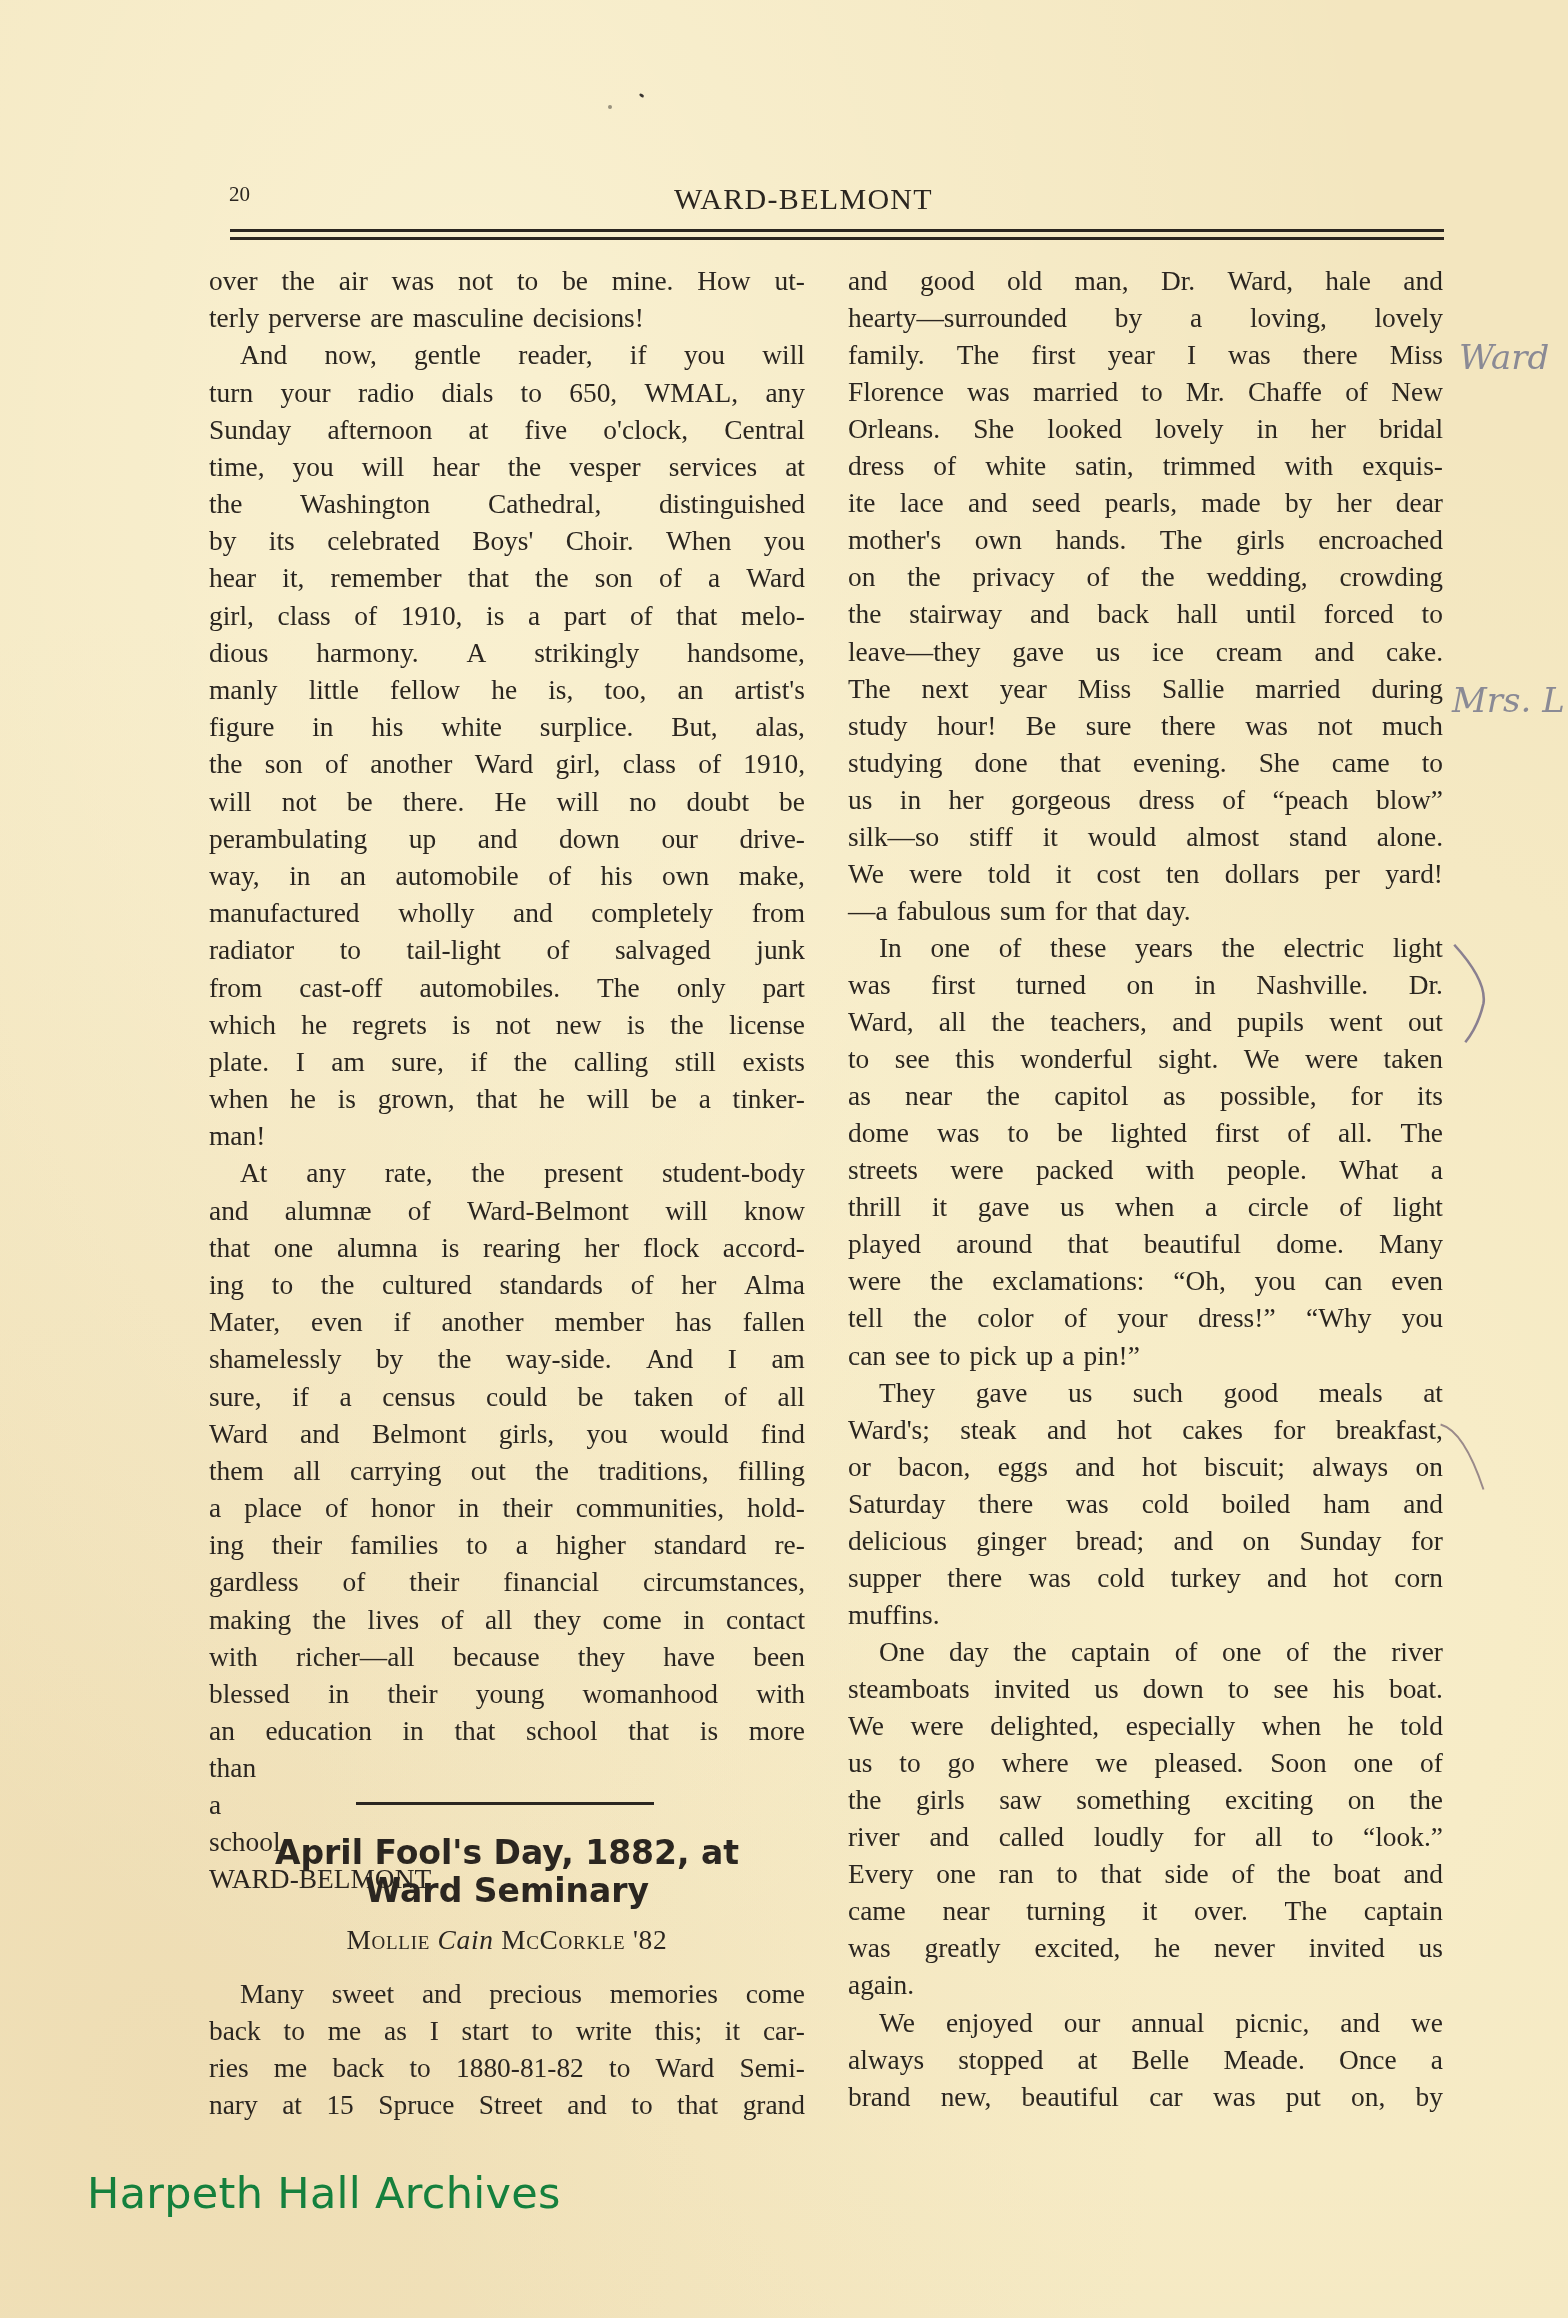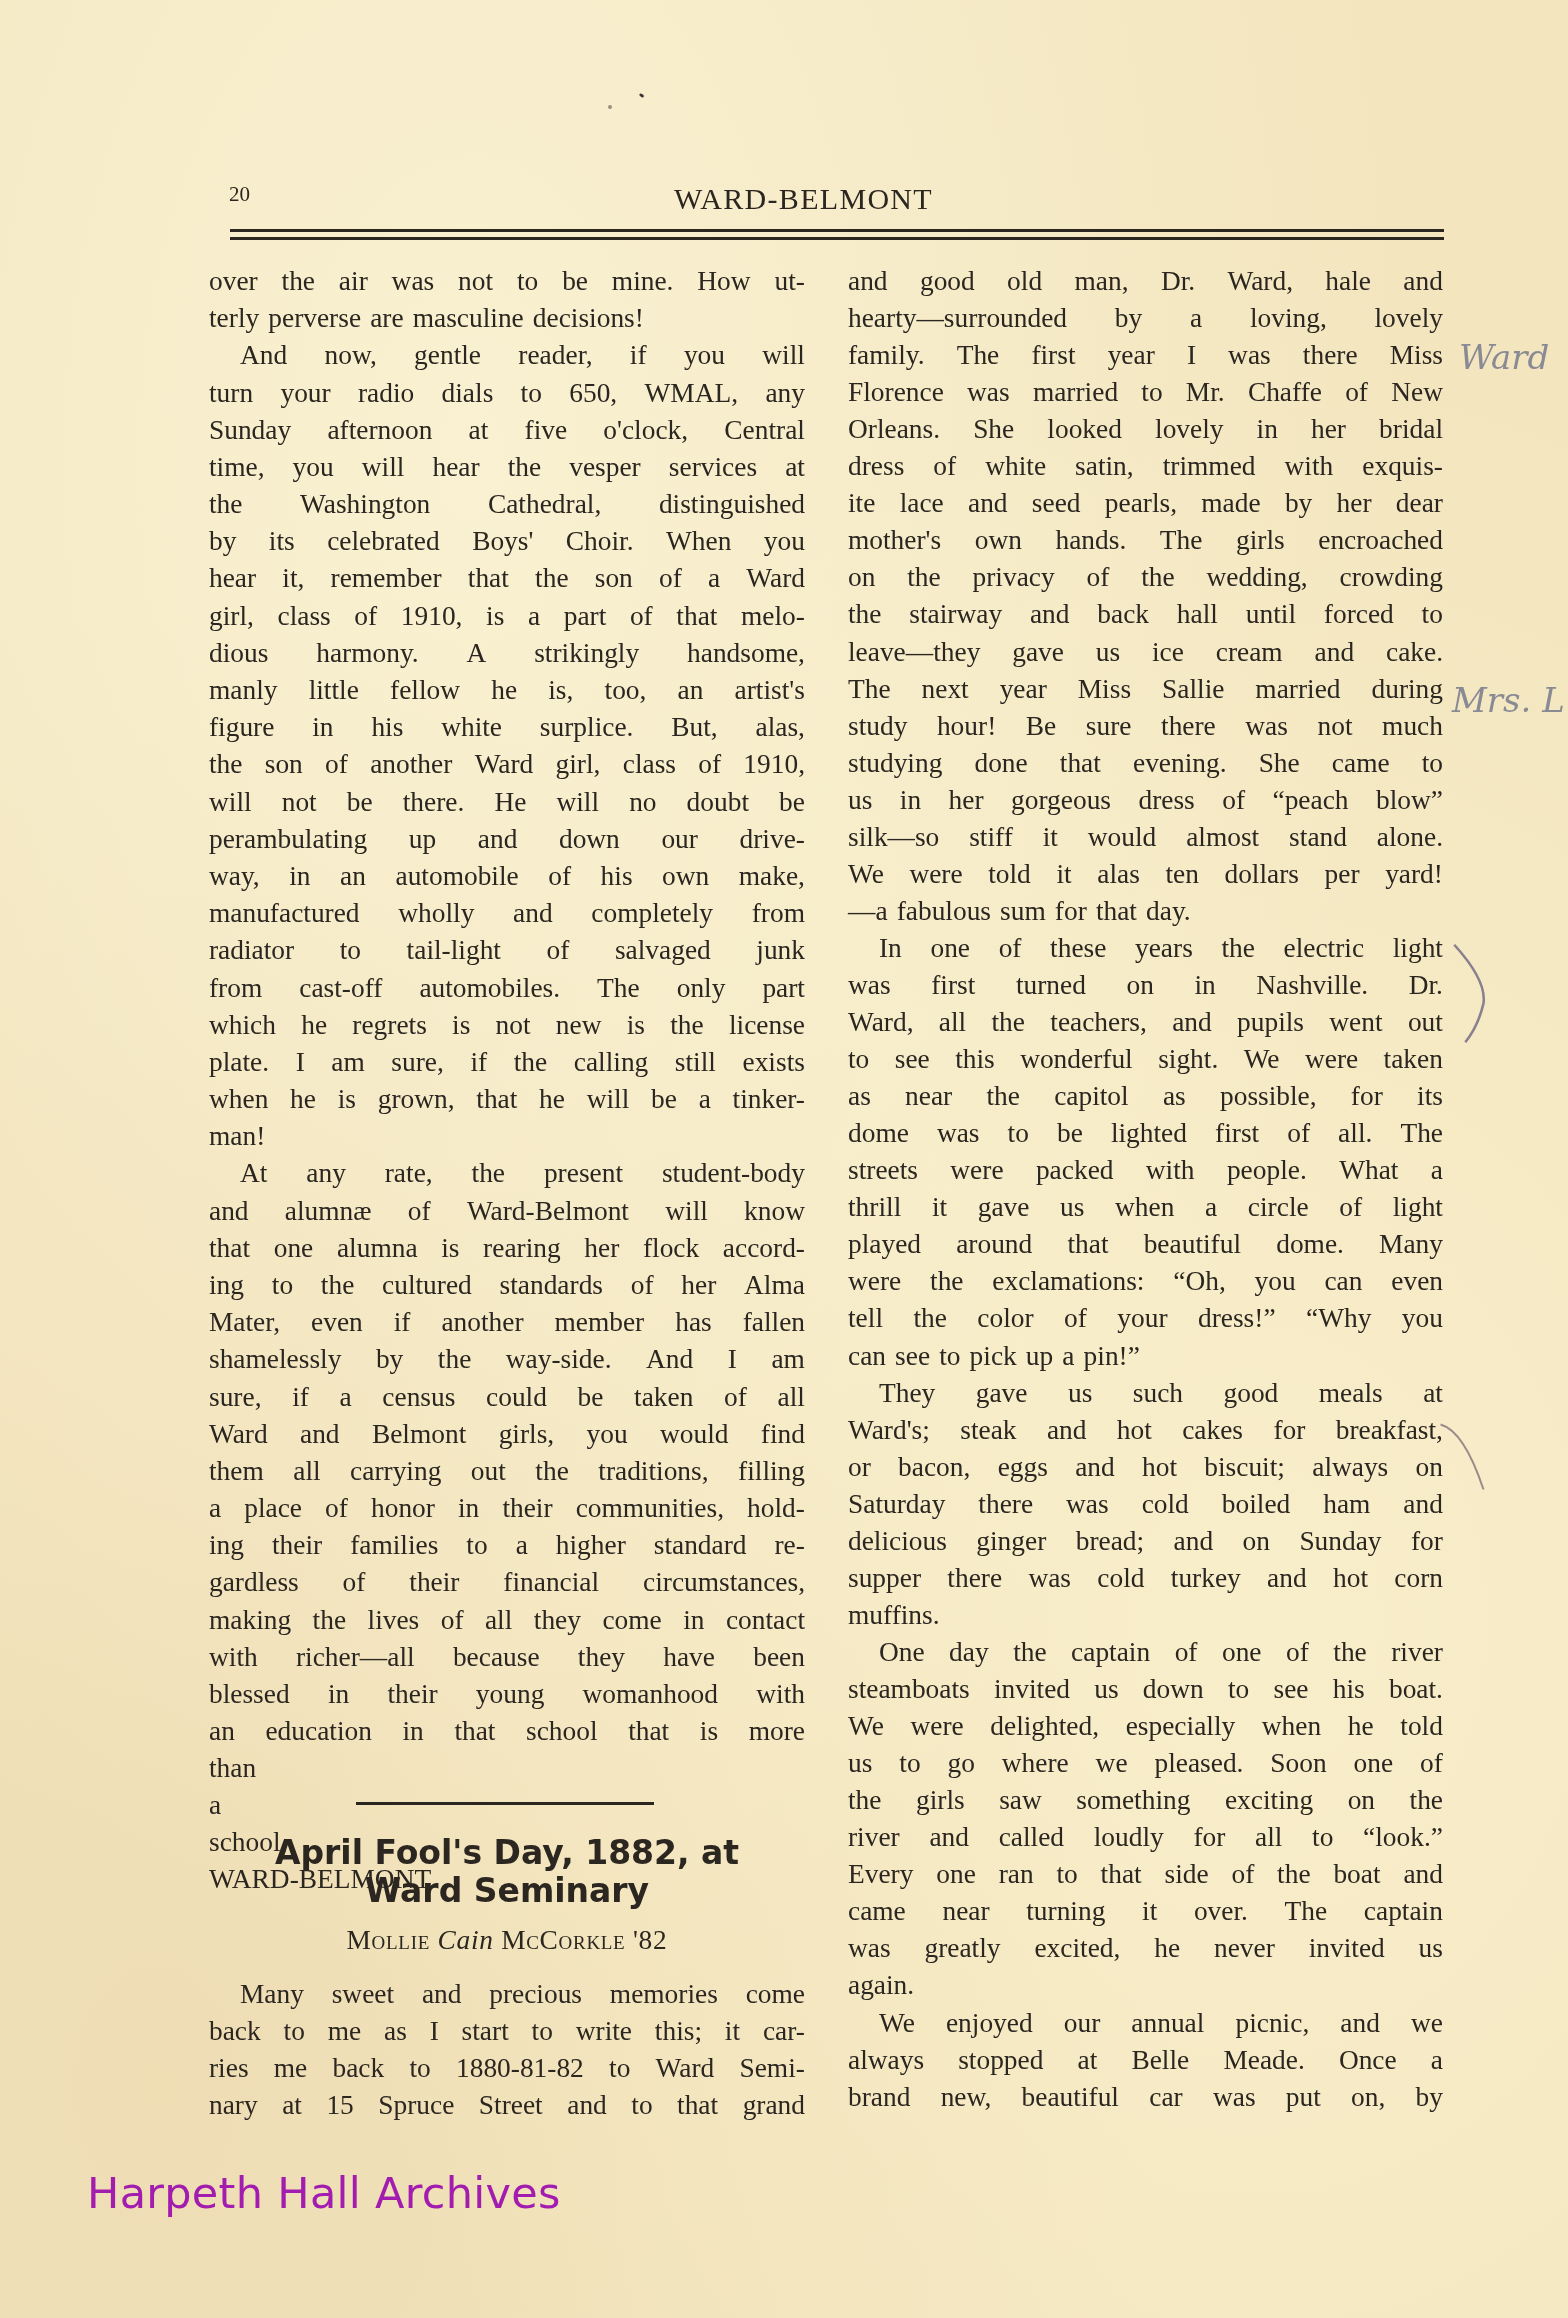--- a/index.html
+++ b/index.html
@@ -29,21 +29,21 @@
   }
   .line.last { justify-content: flex-start; }
   .line.last .w { margin-right: 9.1px; }
   .line.indent { padding-left: 31px; }
   .w { display: inline-block; }
   .divider { position: absolute; left: 356px; width: 298px; top: 1802px; height: 2.6px; background: #2b2620; }
   .title-line { position: absolute; left: 209px; width: 596px; text-align: center; font-family: "DejaVu Sans", "Liberation Sans", sans-serif; font-weight: bold; font-size: 33px; color: #2b2620; }
   .byline { position: absolute; left: 209px; width: 596px; top: 1925px; text-align: center; font-size: 27.4px; letter-spacing: 0.7px; }
   .byline .sc { font-variant: small-caps; }
   .byline .it { font-style: italic; }
-  .watermark { position: absolute; left: 87px; top: 2168px; font-family: "DejaVu Sans", "Liberation Sans", sans-serif; font-size: 43px; color: #a21caf; letter-spacing: 0.3px; }
+  .watermark { position: absolute; left: 87px; top: 2168px; font-family: "DejaVu Sans", "Liberation Sans", sans-serif; font-size: 43px; color: #15803d; letter-spacing: 0.3px; }
   .hand { position: absolute; font-family: "DejaVu Serif", serif; font-style: italic; color: #8a8a95; font-size: 34px; }
   .speck { position: absolute; background: #3a3530; border-radius: 50%; }
 </style>
 </head>
 <body>
 
 <div>
   <div class="speck" style="left:639px;top:94px;width:5.2px;height:3.3px;transform:rotate(35deg);"></div>
   <div class="speck" style="left:608px;top:105px;width:3.9px;height:3.9px;opacity:0.5;"></div>
 
@@ -630,21 +630,21 @@
         <span class="w">would</span>
         <span class="w">almost</span>
         <span class="w">stand</span>
         <span class="w">alone.</span>
       </div>
       <div class="line" style="top: 593px;">
         <span class="w">We</span>
         <span class="w">were</span>
         <span class="w">told</span>
         <span class="w">it</span>
-        <span class="w">alas</span>
+        <span class="w">cost</span>
         <span class="w">ten</span>
         <span class="w">dollars</span>
         <span class="w">per</span>
         <span class="w">yard!</span>
       </div>
       <div class="line last" style="top: 630px;">
         <span class="w">—a</span>
         <span class="w">fabulous</span>
         <span class="w">sum</span>
         <span class="w">for</span>

